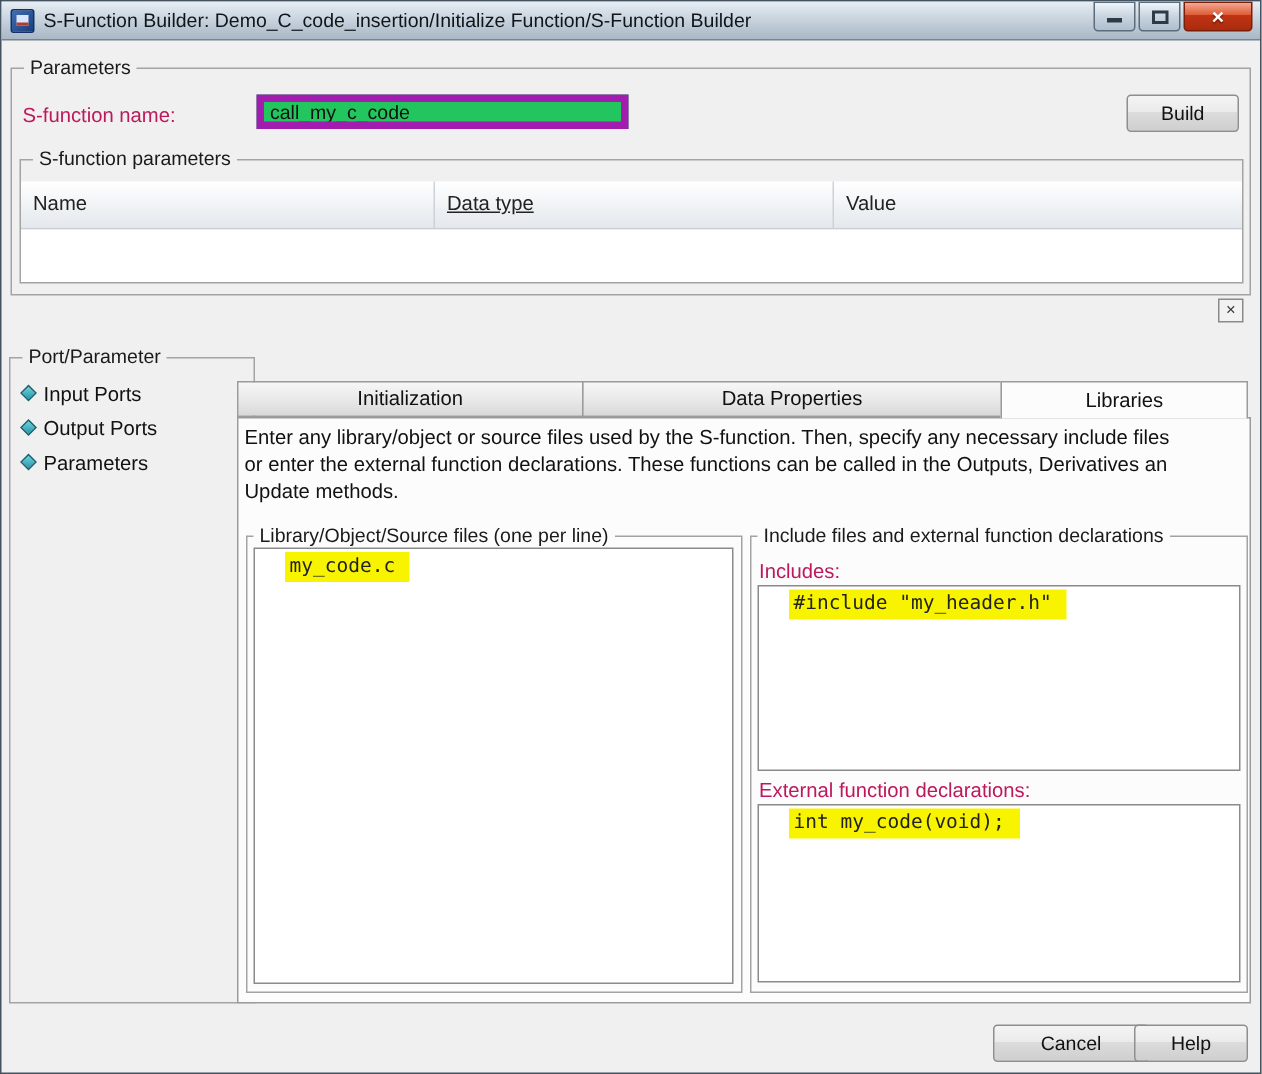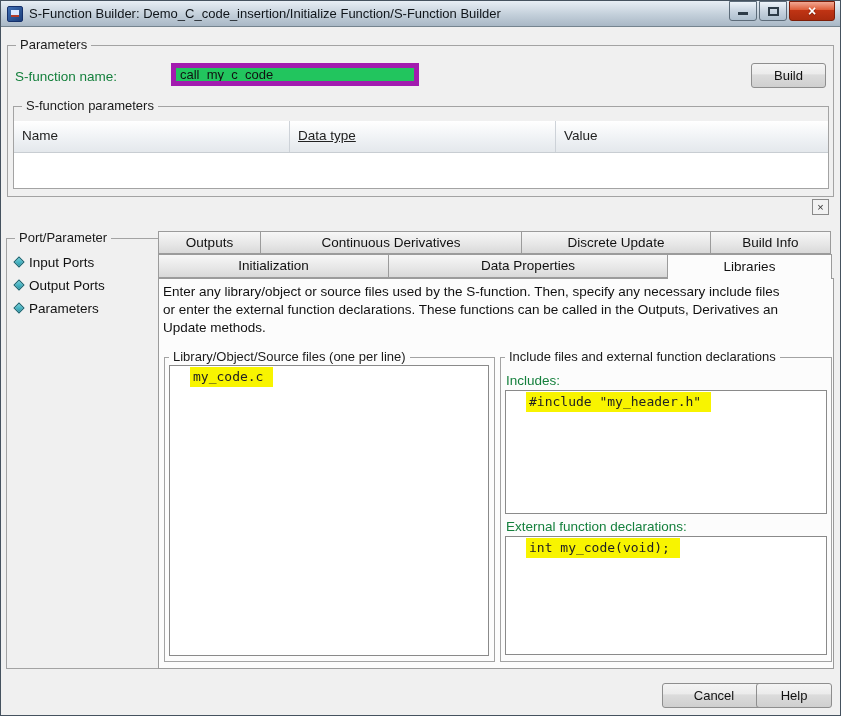--- a/index.html
+++ b/index.html
@@ -106,21 +106,21 @@
     white-space:nowrap; overflow:hidden;
   }
   .desc-wrap { position:absolute; left:162px; top:282px; width:670px; z-index:2; }
   
   .editor {
     position:absolute; background:#fff; border:1px solid #8a8a8a;
     padding:3px 20px; overflow:hidden; cursor:text;
   }
   .mono { font-family:"DejaVu Sans Mono", monospace; font-size:13px; color:#222; }
   .hl { background:#f8f400; padding:2px 10px 3px 3px; }
-  .field-label { position:absolute; font-size:13.5px; color:#15803d; white-space:nowrap; z-index:2; }
+  .field-label { position:absolute; font-size:13.5px; color:#be185d; white-space:nowrap; z-index:2; }
 </style>
 </head>
 <body>
 
 <div class="window">
 
   <div class="titlebar">
     <div class="app-icon"></div>
     <div class="title-text">S-Function Builder: Demo_C_code_insertion/Initialize Function/S-Function Builder</div>
     <div class="win-controls">
@@ -162,26 +162,20 @@
   </div>
   <div class="tree-item" style="top:275px;">
     <span class="diamond"></span>
     <span class="tree-label">Output Ports</span>
   </div>
   <div class="tree-item" style="top:298px;">
     <span class="diamond"></span>
     <span class="tree-label">Parameters</span>
   </div>
 
-  <div class="tab-row" style="left:157px; top:230px; height:23px;">
-    <div class="tab" style="width:103px;">Outputs</div>
-    <div class="tab" style="width:262px;">Continuous Derivatives</div>
-    <div class="tab" style="width:190px;">Discrete Update</div>
-    <div class="tab" style="width:121px;">Build Info</div>
-  </div>
 
   <div class="tab-row" style="left:157px; top:253px; height:24px;">
     <div class="tab" style="width:231px; line-height:22px;">Initialization</div>
     <div class="tab" style="width:280px; line-height:22px;">Data Properties</div>
     <div class="tab active" style="width:165px; height:25px; line-height:23px;">Libraries</div>
   </div>
 
   <div class="pane"></div>
 
   <div class="desc-wrap">

